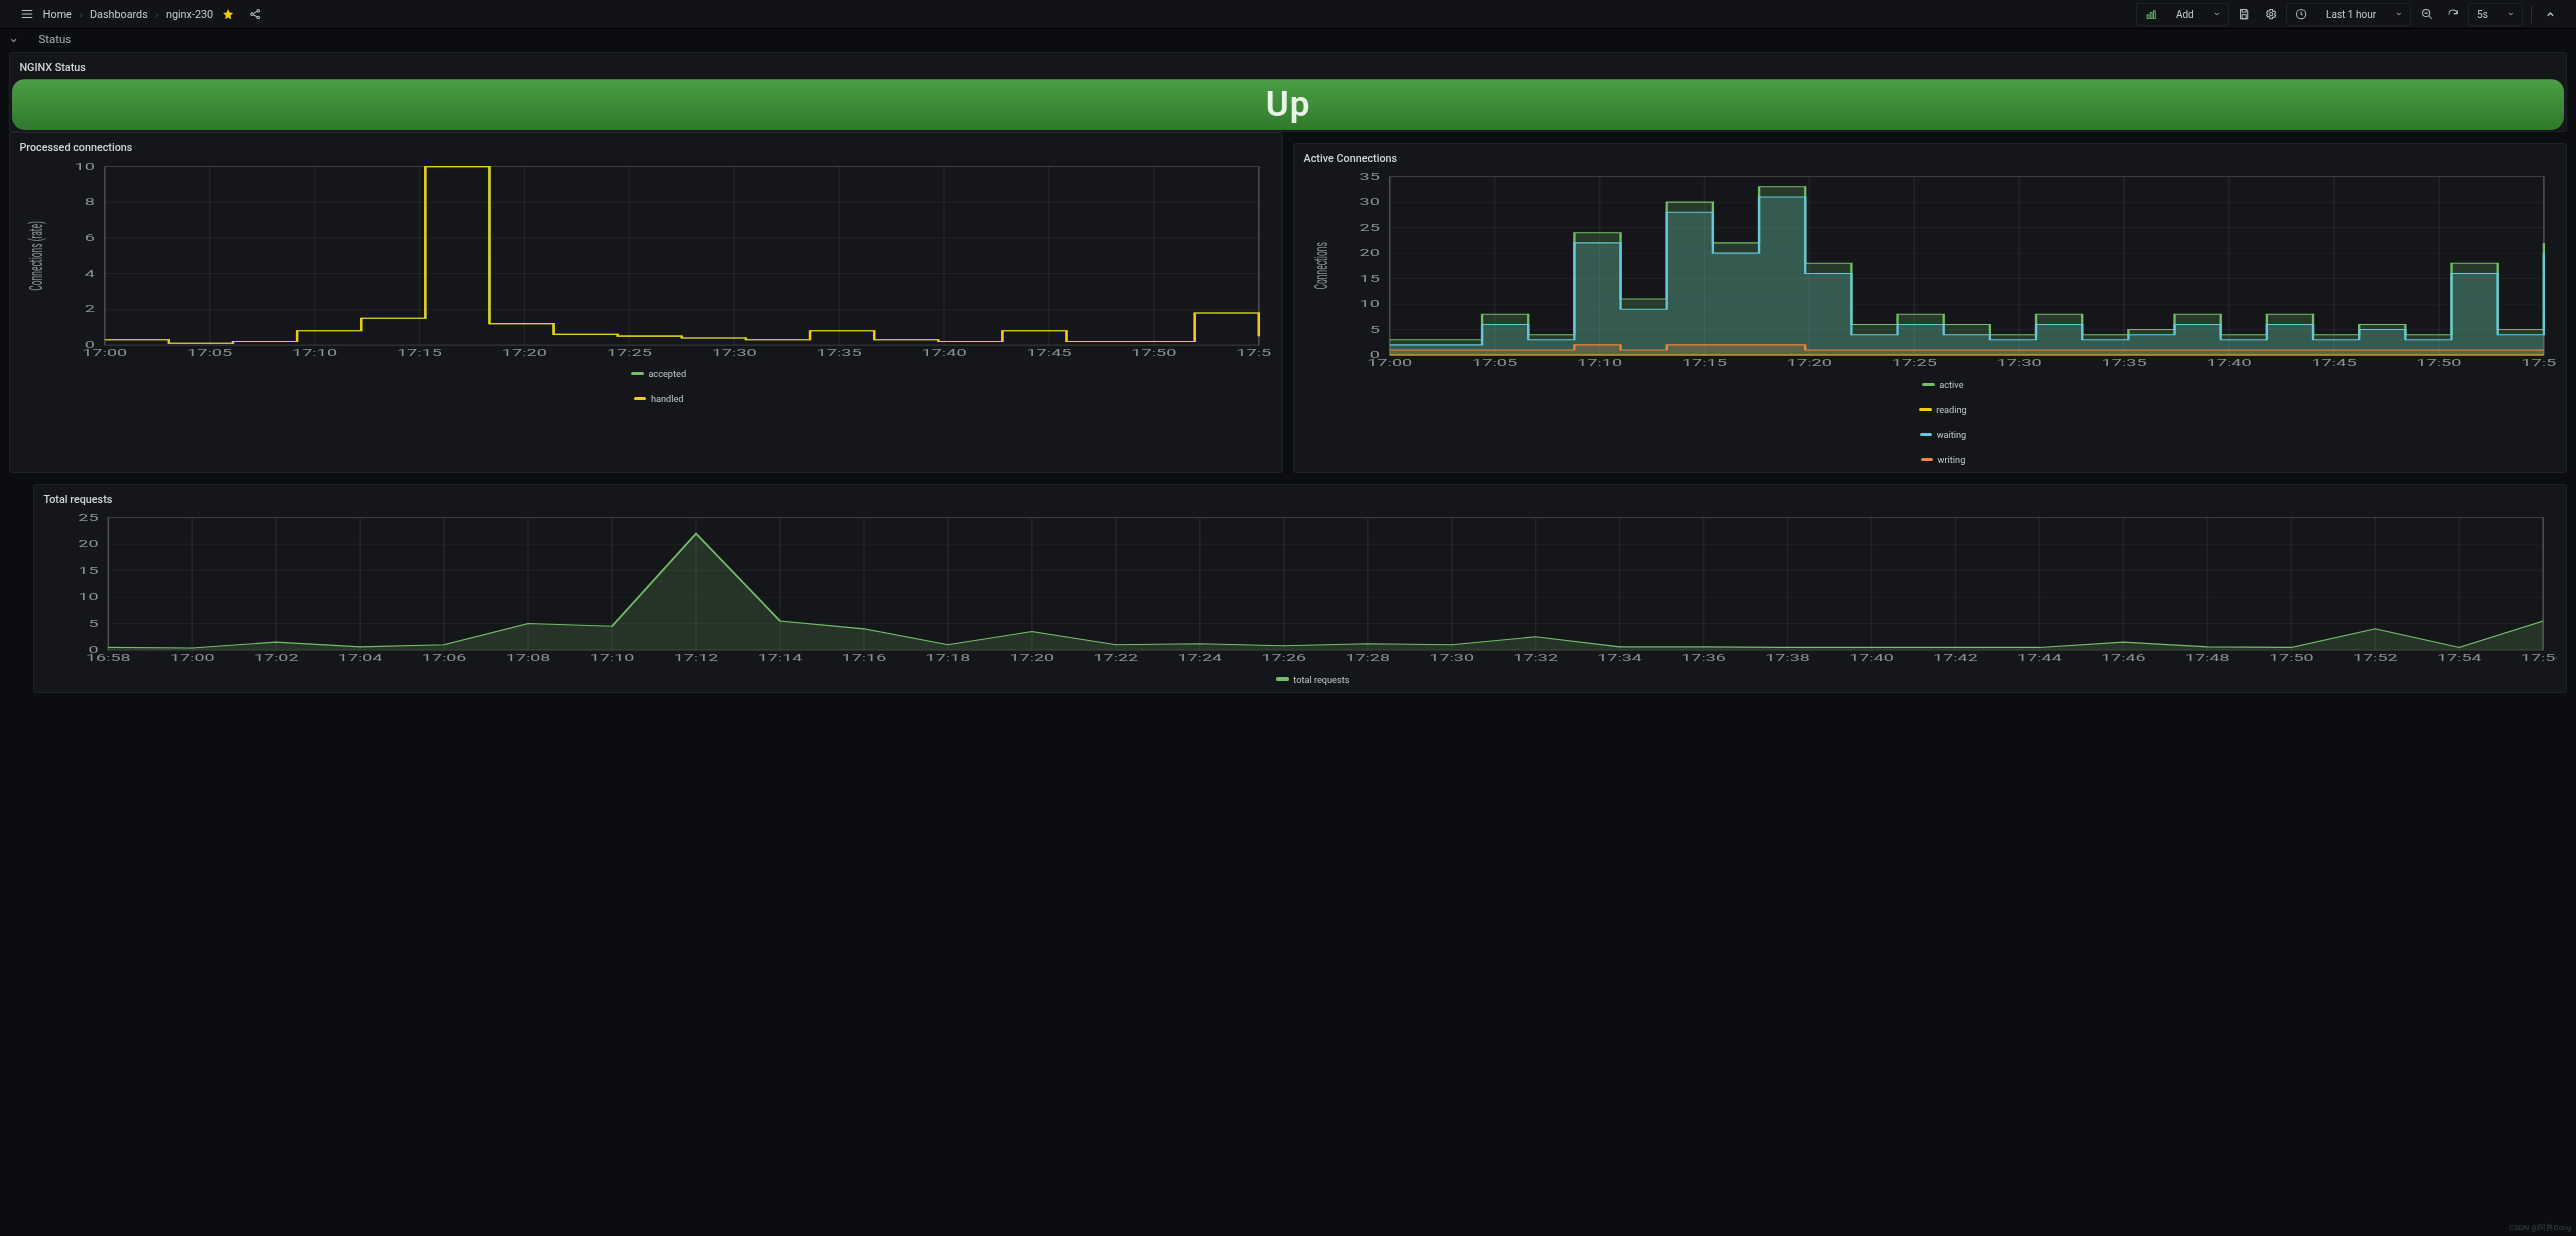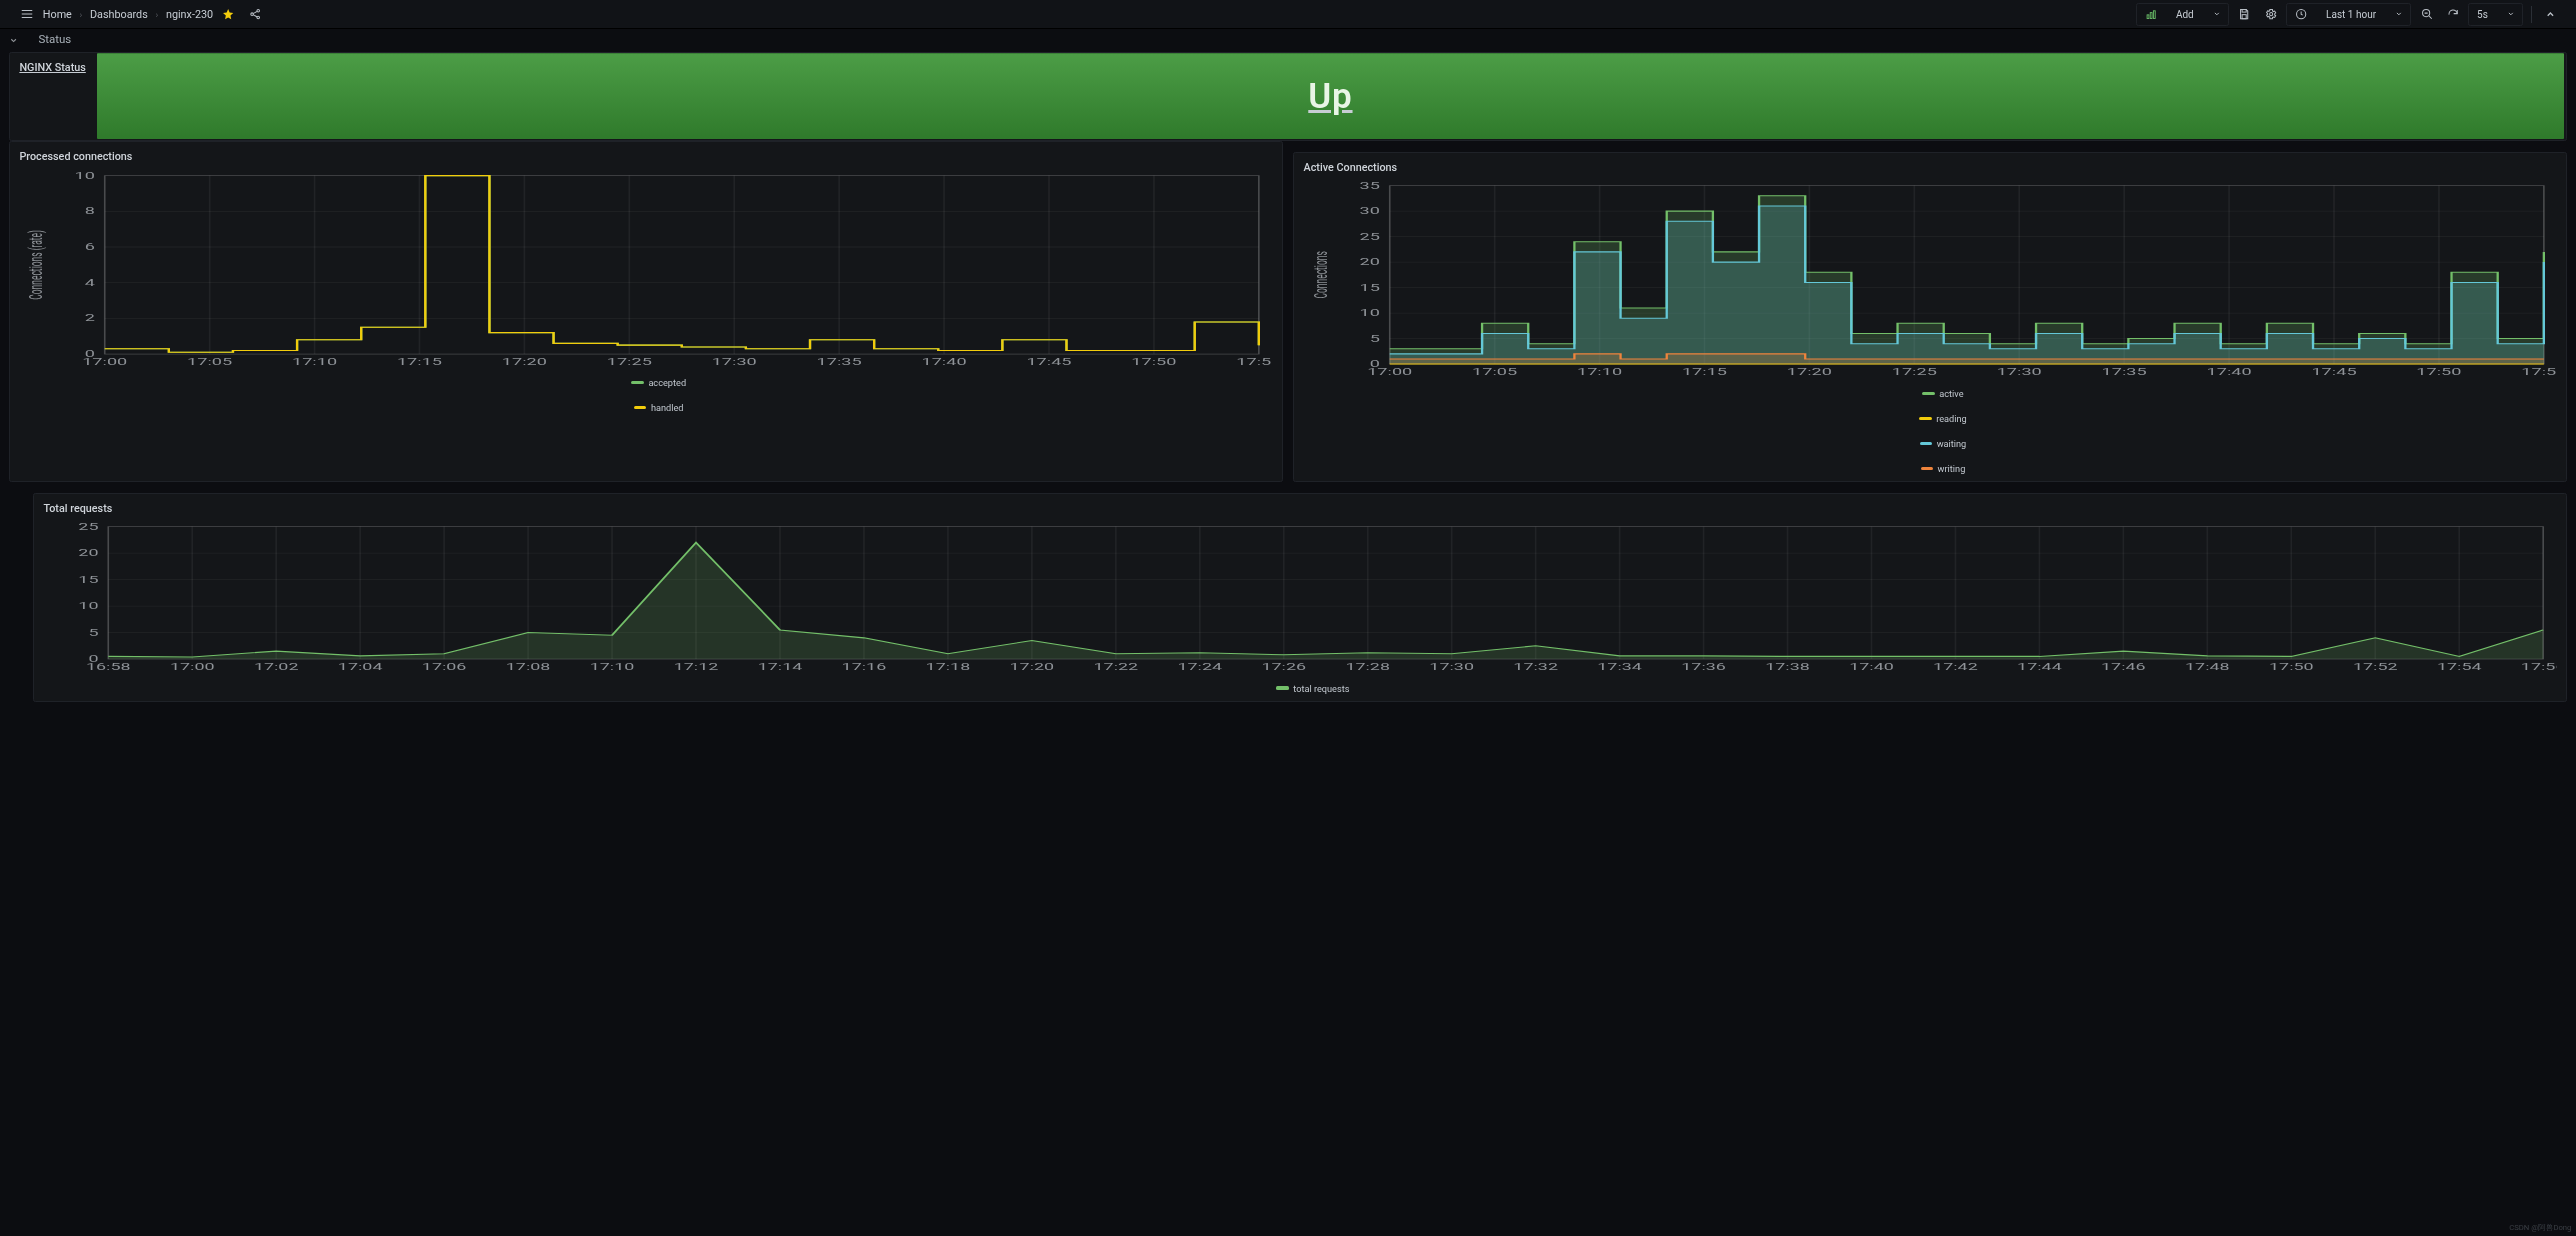--- a/index.html
+++ b/index.html
@@ -59,29 +59,29 @@
   .panel {
     background:var(--panel-bg);
     border:0.8px solid var(--panel-border);
     border-radius:2.3px;
     overflow:hidden;
   }
   .panel-title {
     font-size:10.8px; color:#d0d5db; padding:7.7px 9.2px 4.6px 9.2px; font-weight:500;
   }
   .stat-panel {
-    height:89px; display:flex; flex-direction:row;text-decoration:underline;
+    height:80px; display:flex; flex-direction:column;
   }
   .stat-body {
     flex:1;
     background: linear-gradient(180deg, var(--up-grad1), var(--up-grad2));
     display:flex; align-items:center; justify-content:center;
     color:#e8f5e6; font-size:35px; font-weight:600; letter-spacing:0.8px;
     border-top:0.8px solid rgba(255,255,255,0.06);
-    margin:0 1.5px 1.5px 1.5px; border-radius:1px;
+    margin:0 1.5px 1.5px 1.5px; border-radius:13px;
   }
   .grid-2 { display:grid; grid-template-columns:1fr 1fr; gap:10.8px; }
   .chart-panel { display:flex; flex-direction:column; }
   .chart-body { position:relative; padding:3.1px 9.2px 4.6px 9.2px; }
   .legend { display:flex; gap:14px; align-items:center; padding:1.5px 9.2px 7.7px 35px;
             font-size:9.2px; color:#c2c8cf;flex-direction:column; }
   .swatch { display:inline-flex; align-items:center; gap:4.6px; }
   .swatch .dash { width:12.3px; height:3.1px; border-radius:1.5px; }
   .tick { font-size:11px; fill:#8e9297; }
   .panel + .panel { margin-top:10.8px; }

